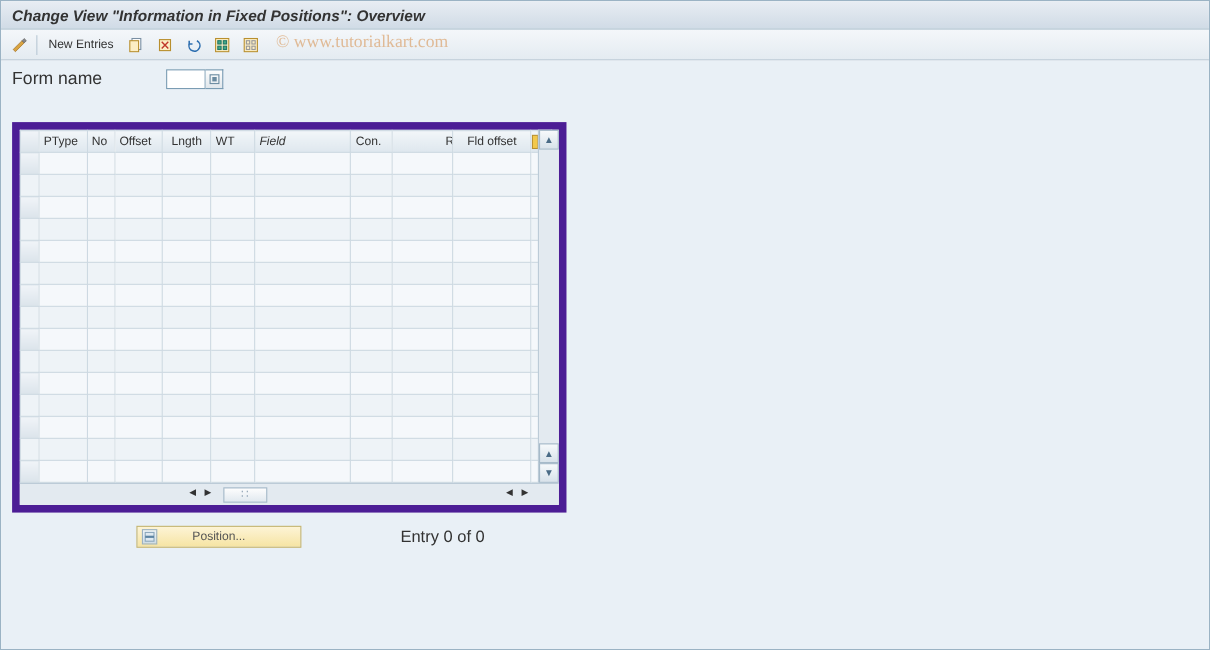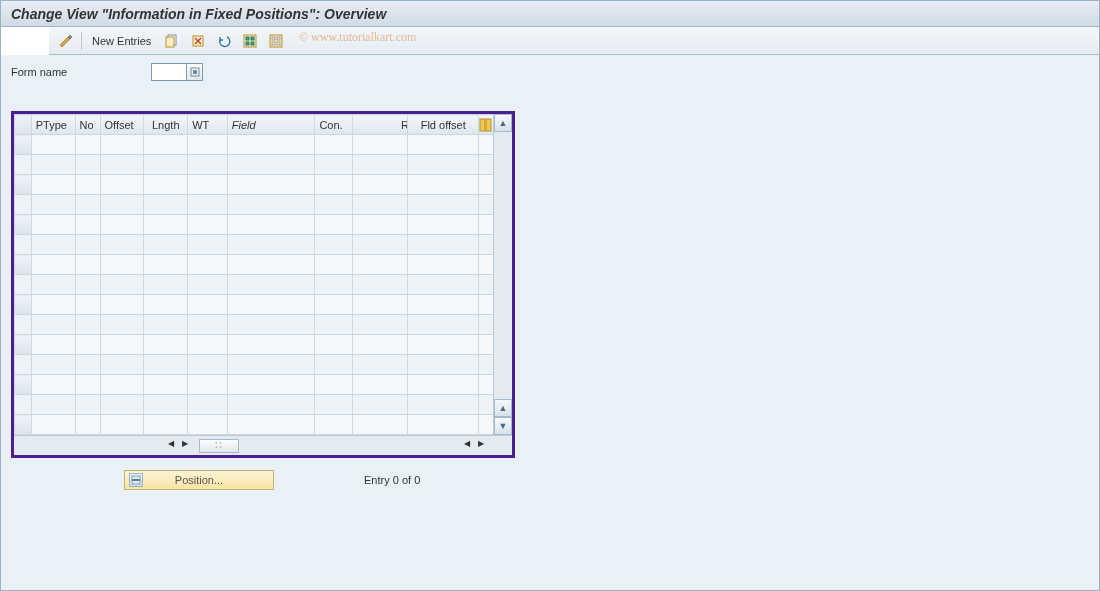--- a/index.html
+++ b/index.html
@@ -22,64 +22,63 @@
   
   .toolbar {
     background: linear-gradient(to bottom, #f4f7fa 0%, #e4ebf1 100%);
     border-bottom: 1px solid #aabccb;
     height: 28px;
     display: flex;
     align-items: center;
     padding: 0 6px;
     gap: 4px;
     position: relative;
-    margin-left: 48px;
   }
   .toolbar .tbtn {
     width: 22px; height: 20px;
     display: flex; align-items: center; justify-content: center;
     border-radius: 2px;
     cursor: pointer;
   }
   .toolbar .new-entries {
     font-size: 11px; color: #333; padding: 2px 6px; cursor: pointer;
   }
   .toolbar .sep { width: 1px; height: 18px; background: #b8c8d5; }
   .watermark {
     position: absolute; left: 250px; top: 3px;
-    font-family: Georgia, serif; font-size: 12px;
+    font-family: Georgia, serif; font-size: 16px;
     color: rgba(214,140,71,0.55);
   }
 
   
   .content { flex: 1; background: #e9f0f6; padding: 8px 10px; position: relative; }
 
   
   .form-row { display: flex; align-items: center; gap: 10px; margin-bottom: 30px; }
-  .form-row label { font-size: 11px; color: #333; width: 130px; }
+  .form-row label { font-size: 16px; color: #333; width: 130px; }
   .form-row .input-wrap { position: relative; display: flex; align-items: center; }
   .form-row input {
     width: 36px; height: 18px;
     border: 1px solid #7a9cb3;
     background: #fff;
     font-size: 11px;
     padding: 1px 3px;
   }
   .form-row .f4 {
     width: 16px; height: 18px;
     border: 1px solid #7a9cb3; border-left: none;
     background: linear-gradient(to bottom, #fdfdfd, #e1e7ec);
     display: flex; align-items: center; justify-content: center;
     cursor: pointer;
   }
 
   
   .table-wrap {
     width: 504px;
-    border: 3px solid #4c1d95;
+    border: 7px solid #4c1d95;
     background: #fff;
     position: relative;
   }
   table { border-collapse: collapse; table-layout: fixed; width: 484px; }
   th, td { border: 1px solid #cdd9e2; font-size: 11px; font-weight: normal; text-align: left; padding: 2px 4px; height: 20px; overflow: hidden; }
   th { background: linear-gradient(to bottom, #f2f6f9, #dee7ee); color: #333; }
   td { background: #f5f8fb; }
   tr:nth-child(even) td { background: #eef3f7; }
   th.rowsel, td.rowsel { width: 16px; background: linear-gradient(to bottom, #f0f4f8, #dbe4eb); padding:0; }
   th.config { width: 18px; text-align:center; padding:0; }
@@ -140,21 +139,21 @@
     color:#555; font-size:11px;
     position: relative;
   }
   .pos-btn .picon {
     position:absolute; left:4px;
     width:14px; height:14px;
     background: linear-gradient(to bottom,#eef4f8,#cddce6);
     border:1px solid #9cb2c2;
     display:flex; align-items:center; justify-content:center;
   }
-  .entry-text { font-size:11px; color:#333; }
+  .entry-text { font-size:15px; color:#333; }
 
   svg { display:block; }
 </style>
 </head>
 <body>
 
 <div class="app">
 
   <div class="titlebar">
     <span class="title">Change View "Information in Fixed Positions": Overview</span>

